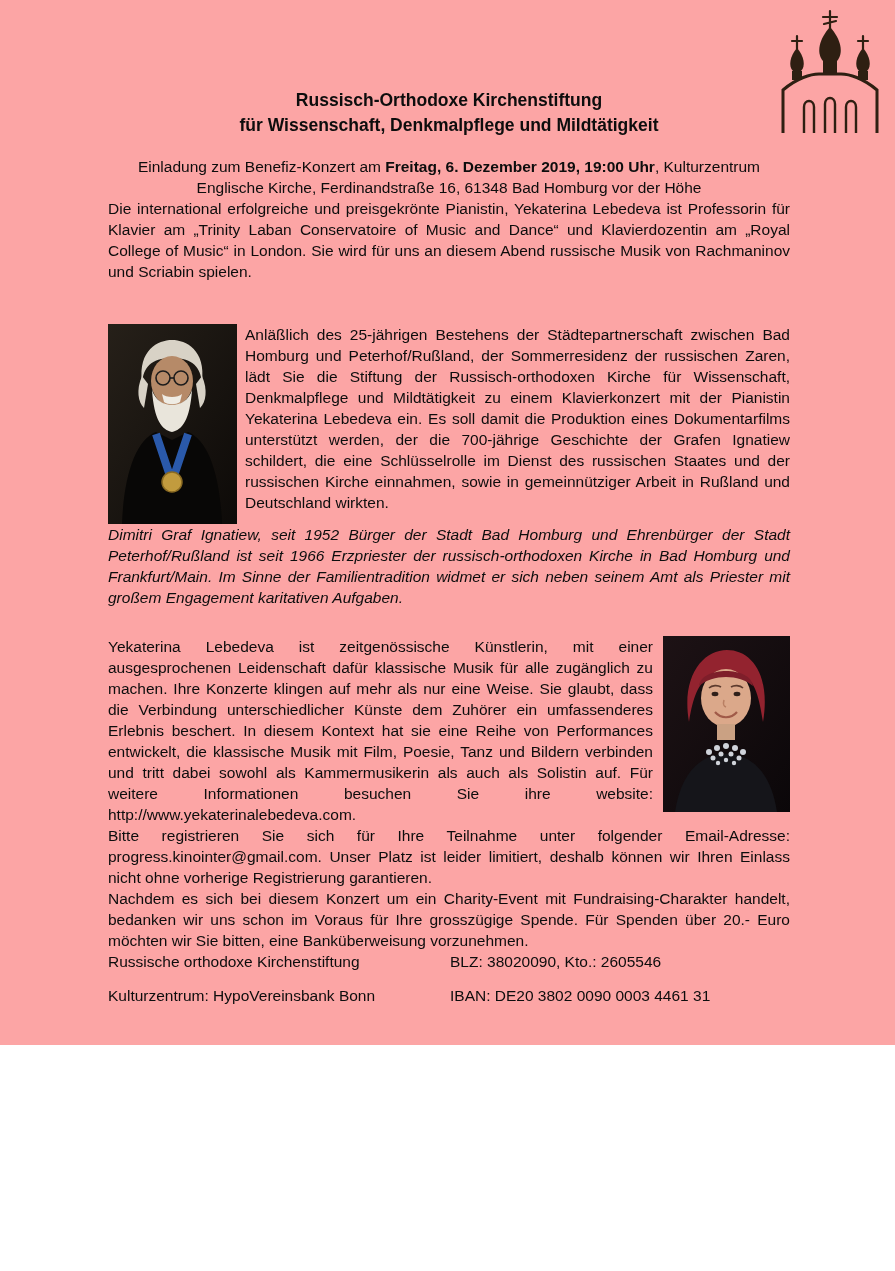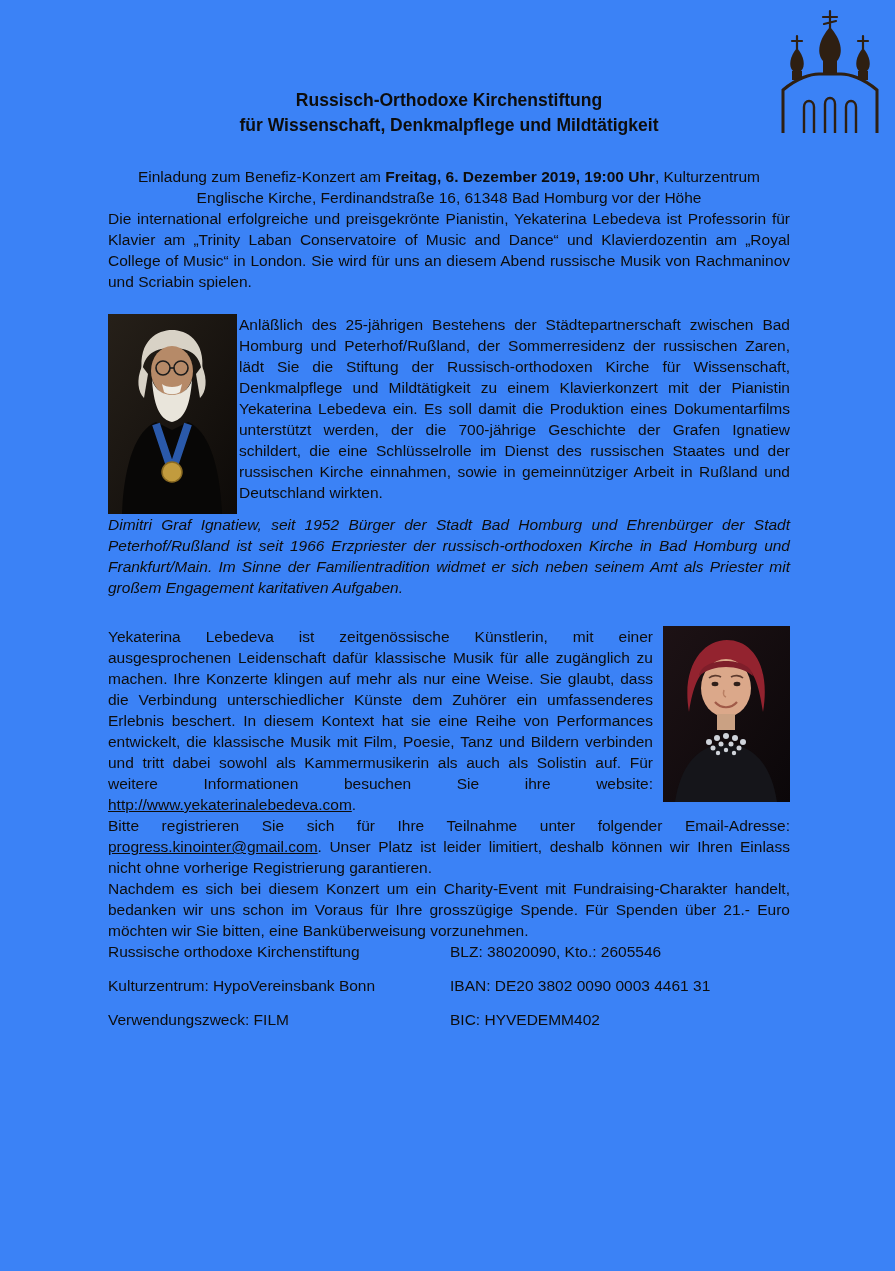--- a/index.html
+++ b/index.html
@@ -1,52 +1,52 @@
 <!DOCTYPE html>
 <html><head>
 <meta charset="utf-8">
 <style>
   * { box-sizing: border-box; }
   html, body { margin: 0; padding: 0; background: #ffffff; }
   .page {
     position: relative;
     width: 895px;
-    height: 1271px;
+    height: 1045px;
     margin: 0 auto;
-    background: #3b82f6;
+    background: #fca5a5;
     font-family: "Liberation Sans", sans-serif;
     font-size: 15.5px;
     line-height: 21px;
     color: #0d0d0d;
     padding: 0 105px 1px 108px;
     overflow: hidden;
   }
   .church-icon { position: absolute; top: 8px; right: 12px; }
   .title {
     margin: 88px 0 0 0;
     text-align: center;
     font-size: 17.5px;
     font-weight: bold;
     line-height: 25px;
   }
-  .invitation { margin: 28px 0 0 0; text-align: center; }
+  .invitation { margin: 18px 0 0 0; text-align: center; }
   p.body { margin: 0; text-align: justify; }
   .p1 { margin-top: 52px; }
-  .photo-row { display: flex; gap: 2px; margin-top: 22px; align-items: flex-start; }
+  .photo-row { display: flex; gap: 8px; margin-top: 42px; align-items: flex-start; }
   .photo-row .text { flex: 1; }
   .photo-frame { flex: none; line-height: 0; }
   .ignatiew { margin-top: 12px; font-style: italic; }
   .lebedeva-row { margin-top: 28px; gap: 10px; }
   .register { margin-top: 8px; }
   .charity { margin-top: 12px; }
   .bank { }
   .bank-row { display: flex; margin-bottom: 13px; }
   .bank-left { width: 342px; flex: none; }
   .footer { margin-top: 44px; text-align: left; }
-  .link { color: #0d0d0d; text-decoration: underline; cursor: pointer; }
+  .link { color: #0d0d0d; cursor: pointer; }
   b { font-weight: bold; }
 </style>
 </head>
 <body>
 
 <div class="page">
 
   <svg class="church-icon" width="106" height="126" viewBox="0 0 106 126" aria-hidden="true">
     <g stroke="#2e1f12" fill="none" stroke-width="2.2" stroke-linecap="round">
       <path d="M53 3 V21 M46 9 H60 M47 16 L59 13"></path>
@@ -150,31 +150,27 @@
           <circle cx="55" cy="127" r="2.2"></circle>
             <circle cx="63" cy="124" r="2.2"></circle>
             <circle cx="71" cy="127" r="2.2"></circle>
         </g>
       </svg>
     </div>
   </div>
 
   <p class="body register"><span>Bitte registrieren Sie sich für Ihre Teilnahme unter folgender Email-Adresse: </span><span class="link">progress.kinointer@gmail.com</span><span>. Unser Platz ist leider limitiert, deshalb können wir Ihren Einlass nicht ohne vorherige Registrierung garantieren.</span></p>
 
-  <p class="body charity">Nachdem es sich bei diesem Konzert um ein Charity-Event mit Fundraising-Charakter handelt, bedanken wir uns schon im Voraus für Ihre grosszügige Spende. Für Spenden über 21.- Euro möchten wir Sie bitten, eine Banküberweisung vorzunehmen.</p>
+  <p class="body charity">Nachdem es sich bei diesem Konzert um ein Charity-Event mit Fundraising-Charakter handelt, bedanken wir uns schon im Voraus für Ihre grosszügige Spende. Für Spenden über 20.- Euro möchten wir Sie bitten, eine Banküberweisung vorzunehmen.</p>
 
   <div class="bank">
     <div class="bank-row">
       <span class="bank-left">Russische orthodoxe Kirchenstiftung</span>
       <span class="bank-right">BLZ: 38020090, Kto.: 2605546</span>
     </div>
     <div class="bank-row">
       <span class="bank-left">Kulturzentrum: HypoVereinsbank Bonn</span>
       <span class="bank-right">IBAN: DE20 3802 0090 0003 4461 31</span>
     </div>
-    <div class="bank-row">
-      <span class="bank-left">Verwendungszweck: FILM</span>
-      <span class="bank-right">BIC: HYVEDEMM402</span>
-    </div>
   </div>
 
 
 </div>
 
 </body></html>

